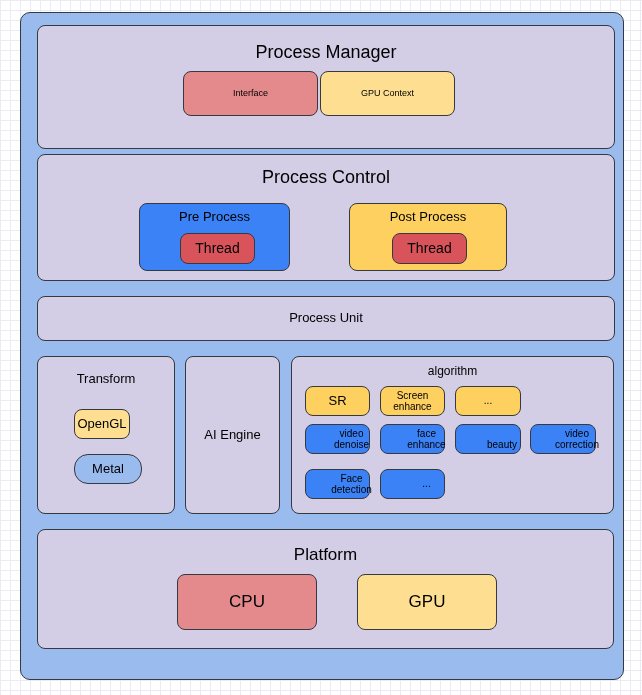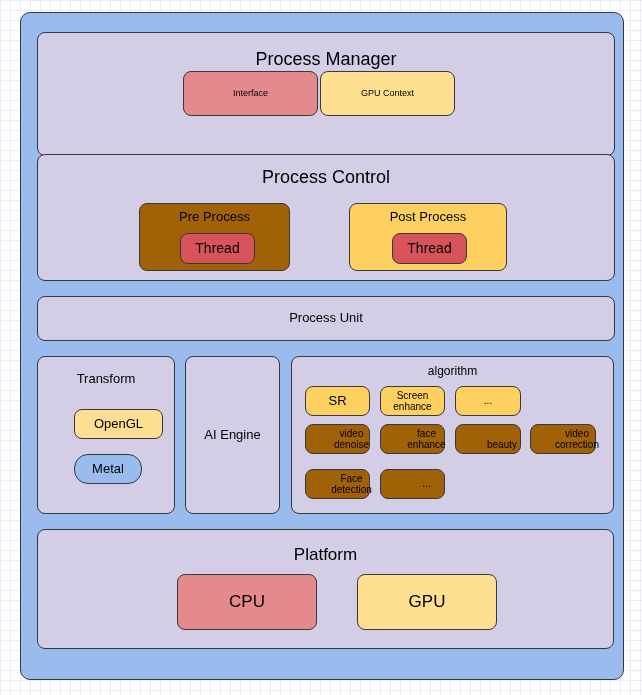--- a/index.html
+++ b/index.html
@@ -16,32 +16,32 @@
   .box {
     position:absolute; box-sizing:border-box;
     border:1.5px solid #36393d; border-radius:8px;
     display:flex; align-items:center; justify-content:center; text-align:center;
     line-height:1.15;
   }
   .outer { background:#99bbee; border-radius:10px; }
   .panel { background:#d3cde6; }
   .red { background:#e58a8c;margin-left:16px; }
   .yellow { background:#fedf91; }
-  .green { background:#a16207;padding-left:28px; }
+  .green { background:#3b82f6;padding-left:28px; }
   .orange { background:#fdd060; }
   .thread { background:#d9545a; }
   .blue { background:#99bbee; }
   .title { position:absolute; left:0; right:0; text-align:center; }
 </style>
 </head>
 <body>
 
 <div class="box outer" style="left:20px;top:12px;width:604px;height:668px;"></div>
 
-<div class="box panel" style="left:37px;top:32px;width:578px;height:124px;display:block;padding-left:38px;">
+<div class="box panel" style="left:37px;top:25px;width:578px;height:124px;display:block;padding-left:38px;">
   <div class="title" style="top:16px;font-size:18px;">Process Manager</div>
 </div>
 <div class="box red" style="left:167px;top:71px;width:135px;height:45px;">
   <span style="font-size:9px;">Interface</span>
 </div>
 <div class="box yellow" style="left:320px;top:71px;width:135px;height:45px;">
   <span style="font-size:9px;">GPU Context</span>
 </div>
 
 <div class="box panel" style="left:37px;top:154px;width:578px;height:127px;display:block;">
@@ -60,21 +60,21 @@
   <span style="font-size:14px;">Thread</span>
 </div>
 
 <div class="box panel" style="left:37px;top:296px;width:578px;height:45px;">
   <span style="font-size:13px;">Process Unit</span>
 </div>
 
 <div class="box panel" style="left:37px;top:356px;width:138px;height:158px;display:block;">
   <div class="title" style="top:15px;font-size:13px;">Transform</div>
 </div>
-<div class="box yellow" style="left:74px;top:409px;width:89px;height:30px;">
+<div class="box yellow" style="left:74px;top:409px;width:56px;height:30px;">
   <span style="font-size:13px;">OpenGL</span>
 </div>
 <div class="box blue" style="left:74px;top:454px;width:68px;height:30px;border-radius:14px;">
   <span style="font-size:13px;">Metal</span>
 </div>
 
 <div class="box panel" style="left:185px;top:356px;width:95px;height:158px;">
   <span style="font-size:13px;">AI Engine</span>
 </div>
 

